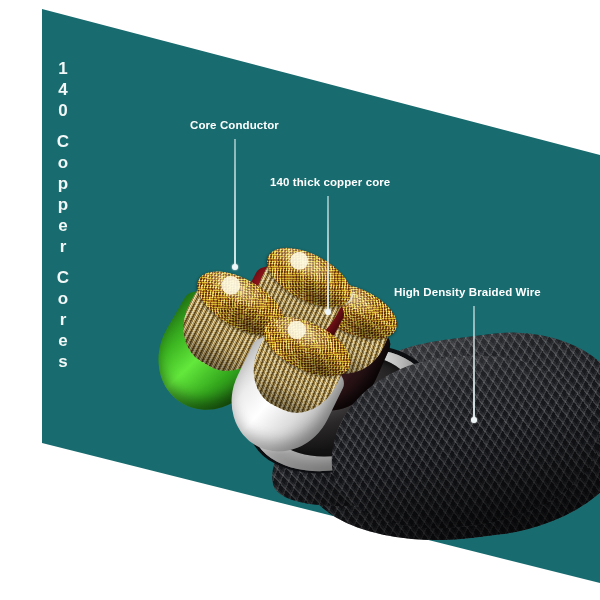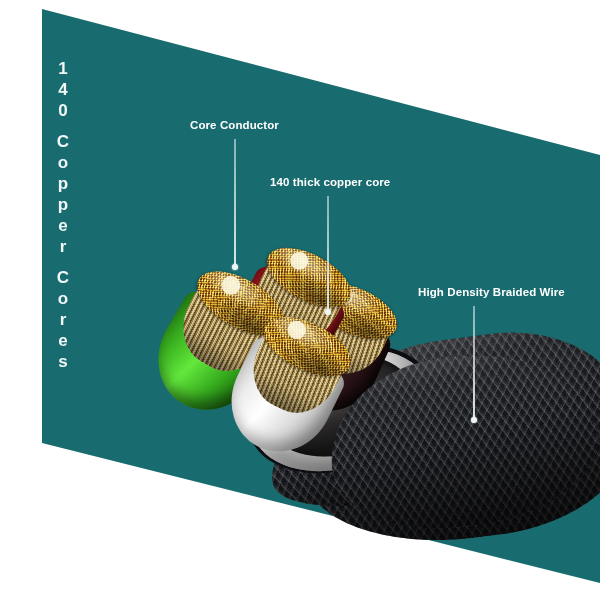--- a/index.html
+++ b/index.html
@@ -208,16 +208,16 @@
     </div>
 
   </div>
 
   <div class="label" style="left:190px;top:119px;text-align:right;">Core Conductor</div>
   <div class="leader" style="left:234px;top:139px;height:128px;"></div>
 
   <div class="label" style="left:270px;top:176px;text-align:right;">140 thick copper core</div>
   <div class="leader" style="left:327px;top:196px;height:116px;"></div>
 
-  <div class="label" style="left:406px;top:286px;padding-left:12px;">High Density Braided Wire</div>
+  <div class="label" style="left:382px;top:286px;padding-left:12px;">High Density Braided Wire</div>
   <div class="leader" style="left:473px;top:306px;height:114px;"></div>
 
 </div>
 
 </body></html>

